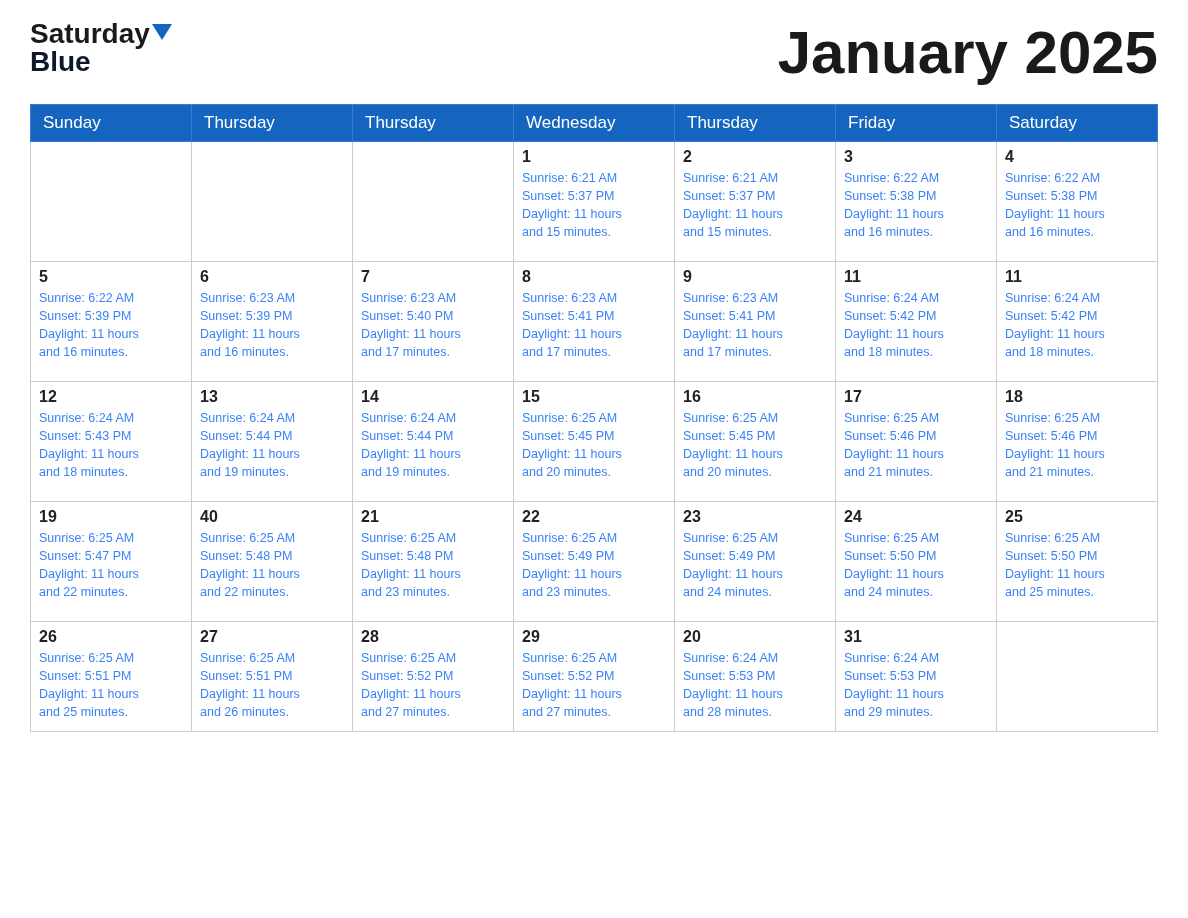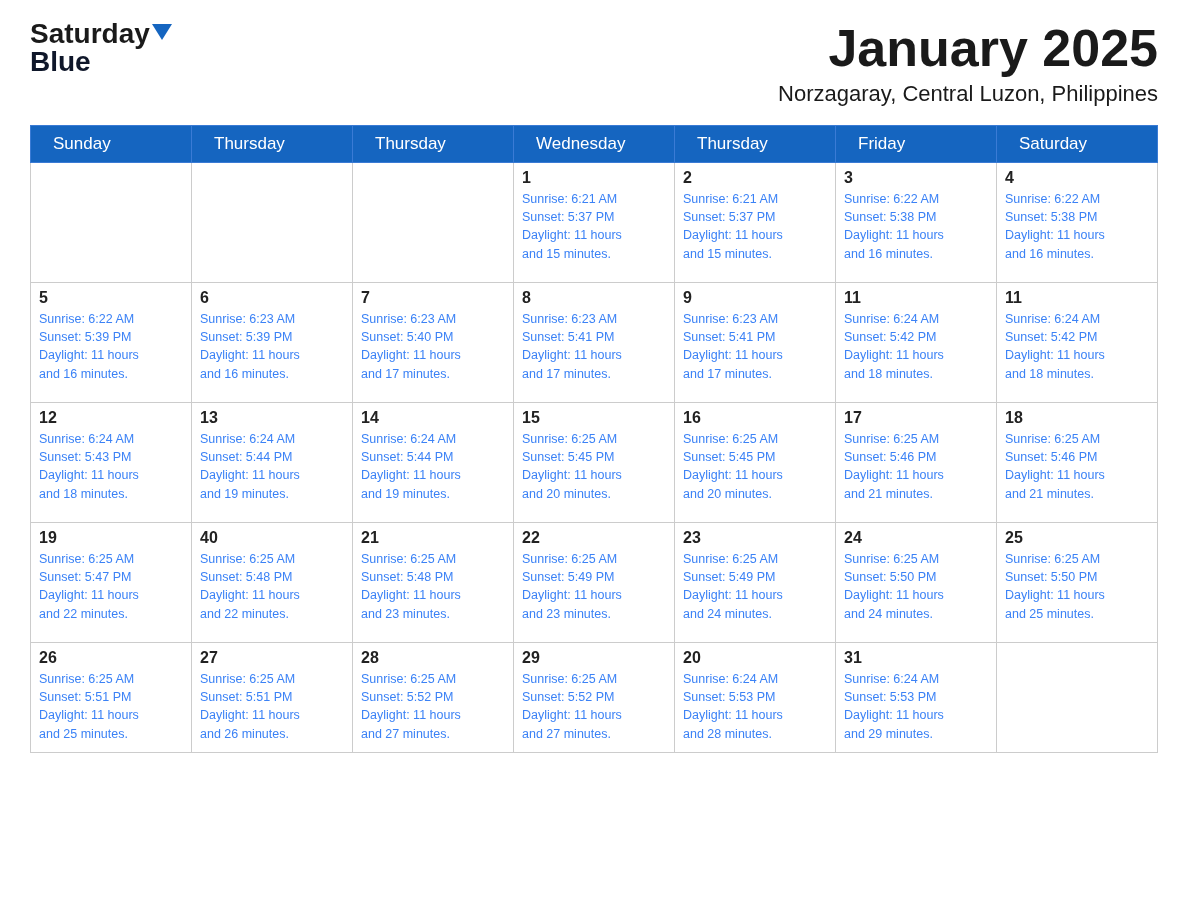--- a/index.html
+++ b/index.html
@@ -46,41 +46,41 @@
       top: -2px;
     }
     .logo-line {
       display: flex;
       align-items: center;
     }
     .title-block {
       text-align: right;
     }
     .title-month {
-      font-size: 52px;
+      font-size: 60px;
       font-weight: bold;
       color: #1a1a1a;
       line-height: 1.1;
     }
     .title-location {
       font-size: 22px;
       color: #1a1a1a;
       margin-top: 4px;
     }
     .calendar {
       width: 100%;
       border-collapse: collapse;
       border: 1px solid #aaa;
     }
     .calendar th {
       background-color: #1565c0;
       color: #fff;
       font-size: 17px;
       font-weight: normal;
-      padding: 8px 22px;
+      padding: 8px 12px;
       text-align: left;
       border: 1px solid #3a7bd5;
     }
     .calendar td {
       vertical-align: top;
       border: 1px solid #ccc;
       padding: 6px 8px;
       width: 14.28%;
       min-height: 110px;
       font-size: 13px;
@@ -113,21 +113,20 @@
 <div class="header">
   <div class="logo">
     <div class="logo-line">
       <span class="logo-general">Saturday</span>
       <span class="logo-triangle"></span>
     </div>
     <span class="logo-blue">Blue</span>
   </div>
   <div class="title-block">
     <div class="title-month">January 2025</div>
-    <div class="title-location">Norzagaray, Central Luzon, Philippines</div>
   </div>
 </div>
 
 <table class="calendar">
   <thead>
     <tr>
     <th>Sunday</th>
         <th>Thursday</th>
         <th>Thursday</th>
         <th>Wednesday</th>

